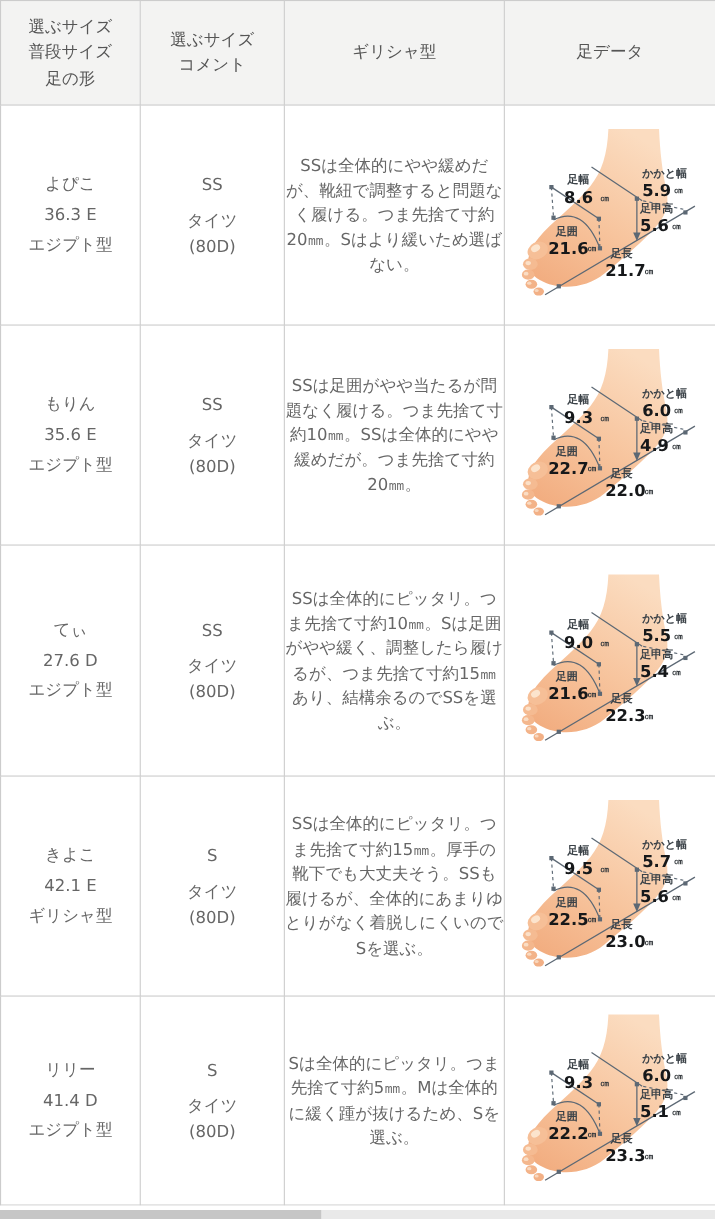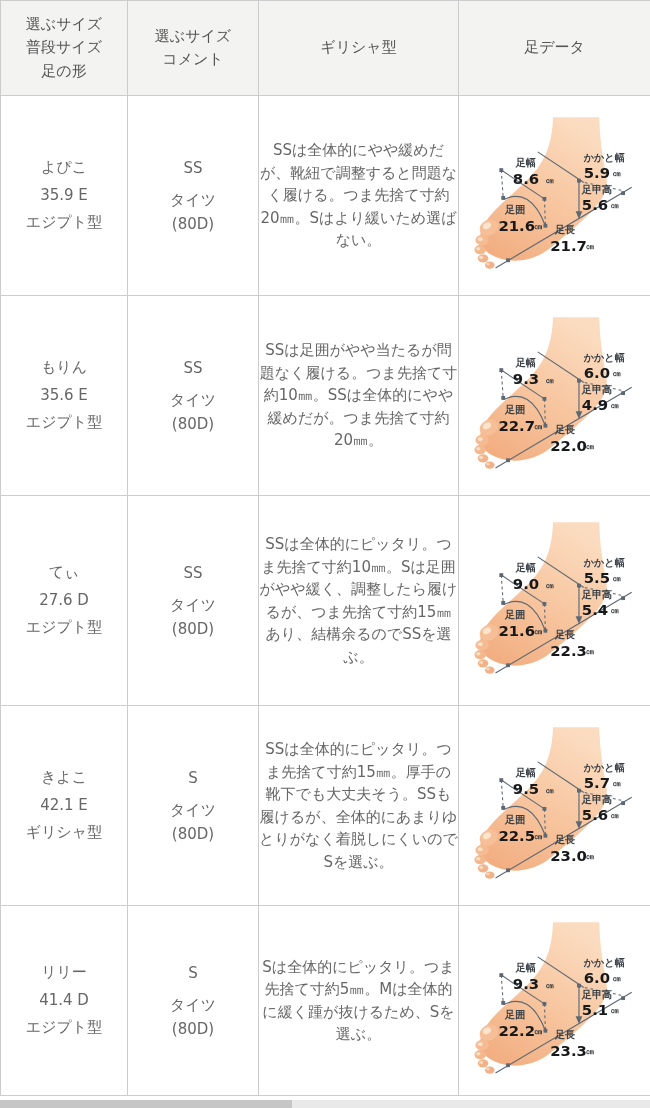--- a/index.html
+++ b/index.html
@@ -51,21 +51,21 @@
 コメント</th>
       <th>ギリシャ型</th>
       <th>足データ</th>
     </tr>
   </thead>
   <tbody id="rows-body">
 
       <tr>
         <td>
           <div class="pre name-cell">よぴこ
-35.9 E
+36.3 E
 エジプト型</div>
         </td>
         <td>
           <div class="size-value">SS</div>
           <div class="pre size-style">タイツ
 (80D)</div>
         </td>
         <td class="comment-cell">
           <span>SSは全体的にやや緩めだが、靴紐で調整すると問題なく履ける。つま先捨て寸約20㎜。Sはより緩いため選ばない。</span>
         </td>

